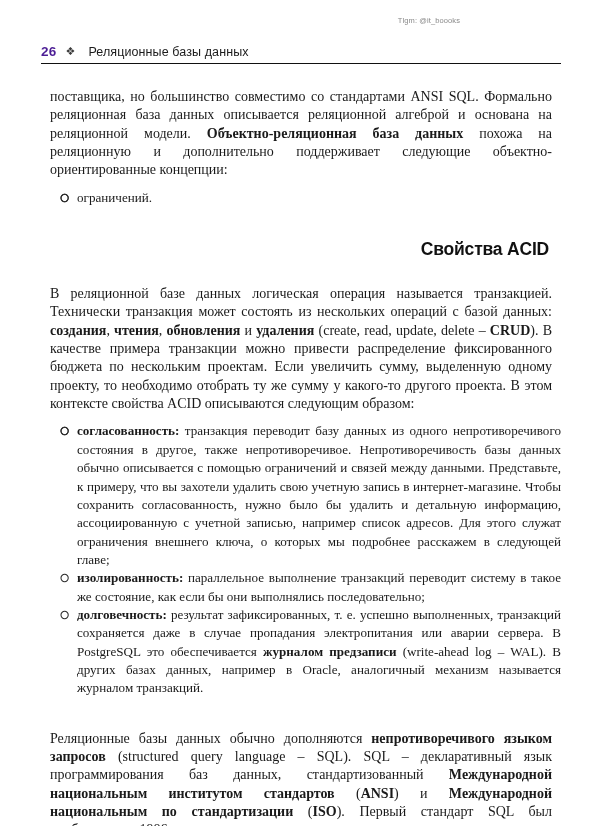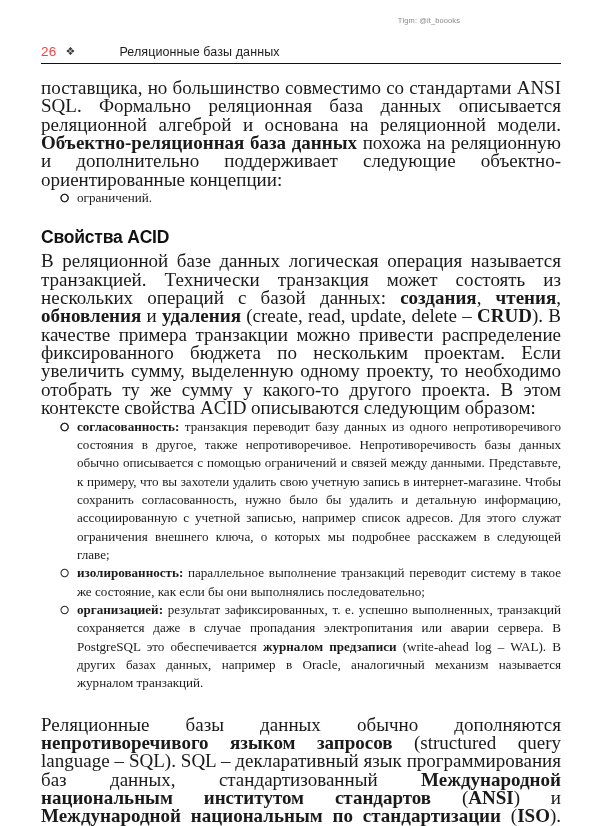--- a/index.html
+++ b/index.html
@@ -43,73 +43,73 @@
     width: 520px;
   }
   .rh-row {
     display: flex;
     align-items: baseline;
     gap: 0;
     padding-bottom: 4px;
   }
   .rh-pageno {
     font-family: "Liberation Sans", "DejaVu Sans", sans-serif;
-    font-weight: normal;
+    font-weight: bold;
     font-size: 13.5px;
-    color: #ef4444;
+    color: #4c1d95;
     letter-spacing: 0.2px;
   }
   .rh-ornament {
     display: inline-block;
     width: 28px;
     text-align: center;
     font-size: 11px;
     color: #3a3a3a;
     position: relative;
     top: -1px;
   }
   .rh-title {
     font-family: "Liberation Sans", "DejaVu Sans", sans-serif;
     font-size: 12.5px;
     color: #1b1b1b;
     letter-spacing: 0.1px;
     padding-left: 4px;
-    margin-left: 31px;
   }
   .rh-rule {
     border-bottom: 1.4px solid #111;
     width: 520px;
   }
 
   
   .content {
     position: absolute;
     left: 41px;
     top: 79px;
     width: 520px;
   }
 
   p.body {
-    margin: 0;
-    font-size: 19px;
+    margin: 9px;
+    font-size: 14px;
     line-height: 18.35px;
     text-align: justify;
     text-justify: inter-word;
     hyphens: manual;
     color: #1a1a1a;
   }
 
   h2.section {
     font-family: "Liberation Sans", "DejaVu Sans", sans-serif;
     font-weight: bold;
     font-size: 17.5px;
     line-height: 22px;
     color: #111;
-    margin: 0;
+    margin: 12px;
     letter-spacing: -0.2px;
+    text-align: right;
   }
 
   .gap-before-heading { height: 19px; }
   .gap-after-heading  { height: 4px; }
 
   
   ul.dotlist {
     list-style: none;
     margin: 0;
     padding: 0;
@@ -181,21 +181,21 @@
       <li>
         <span class="marker">⭘</span>
         <span><b>согласованность:</b> транзакция переводит базу данных из одного непротиворечивого состояния в другое, также непротиворечивое. Непротиворечивость базы данных обычно описывается с помощью ограничений и связей между данными. Представьте, к примеру, что вы захотели удалить свою учетную запись в интернет-магазине. Чтобы сохранить согласованность, нужно было бы удалить и детальную информацию, ассоциированную с учетной записью, например список адресов. Для этого служат ограничения внешнего ключа, о которых мы подробнее расскажем в следующей главе;</span>
       </li>
       <li>
         <span class="marker">⭘</span>
         <span><b>изолированность:</b> параллельное выполнение транзакций переводит систему в такое же состояние, как если бы они выполнялись последовательно;</span>
       </li>
       <li>
         <span class="marker">⭘</span>
-        <span><b>организацией:</b> результат зафиксированных, т.&nbsp;е. успешно выполненных, транзакций сохраняется даже в случае пропадания электропитания или аварии сервера. В PostgreSQL это обеспечивается <b>журналом предзаписи</b> (write-ahead log – WAL). В других базах данных, например в Oracle, аналогичный механизм называется журналом транзакций.</span>
+        <span><b>долговечность:</b> результат зафиксированных, т.&nbsp;е. успешно выполненных, транзакций сохраняется даже в случае пропадания электропитания или аварии сервера. В PostgreSQL это обеспечивается <b>журналом предзаписи</b> (write-ahead log – WAL). В других базах данных, например в Oracle, аналогичный механизм называется журналом транзакций.</span>
       </li>
     </ul>
 
     <div class="gap-before-heading"></div>
 
 
     <div class="gap-after-heading"></div>
 
     <p class="body">Реляционные базы данных обычно дополняются <b>непротиворечивого языком запросов</b> (structured query language – SQL). SQL – декларативный язык программирования баз данных, стандартизованный <b>Международной национальным институтом стандартов</b> (<b>ANSI</b>) и <b>Международной национальным по стандартизации</b> (<b>ISO</b>). Первый стандарт SQL был опубликован в 1986 го-</p>
 

